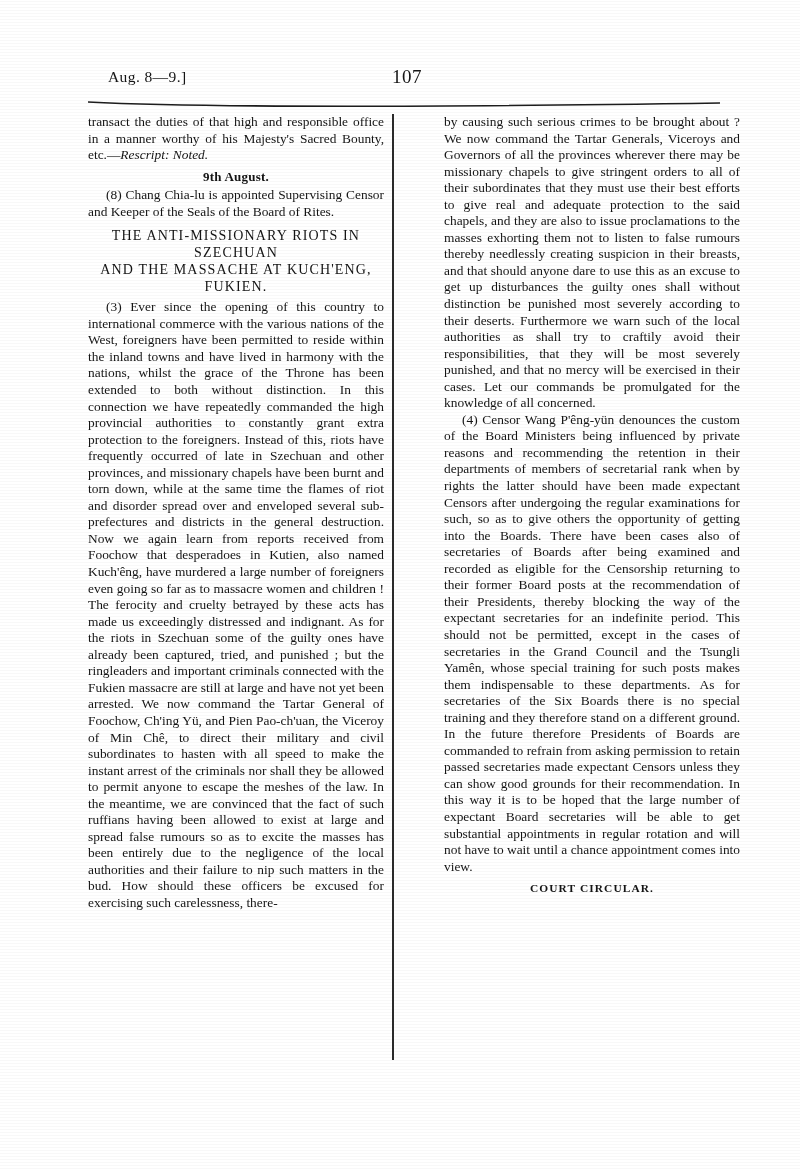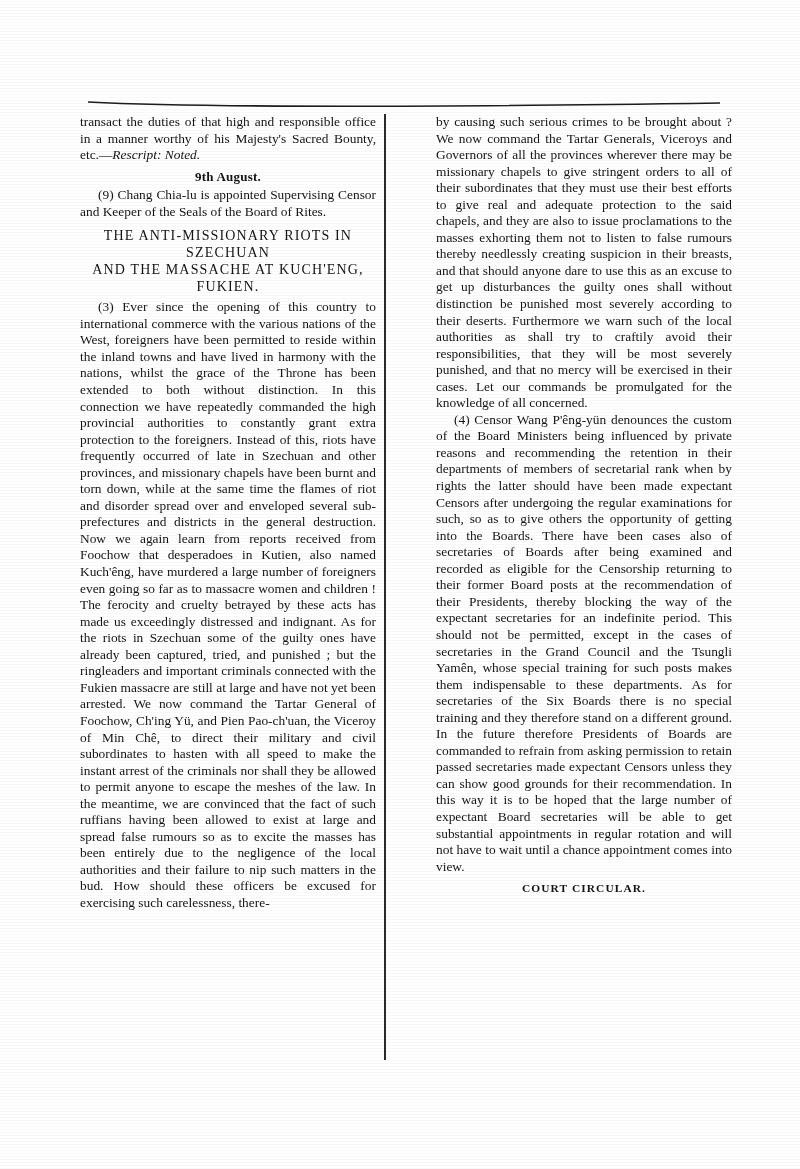--- a/index.html
+++ b/index.html
@@ -56,21 +56,21 @@
     width: 632px;
     height: 10px;
     overflow: hidden;
   }
   .head-rule svg { display: block; }
 
   
   .columns {
     position: absolute;
     top: 114px;
-    left: 80px;
+    left: 88px;
     width: 632px;
     height: 960px;
   }
 
   .col {
     position: absolute;
     top: 0;
     width: 296px;
     font-size: 13.4px;
     line-height: 16.55px;
@@ -137,40 +137,46 @@
       repeating-linear-gradient(0deg,
         rgba(0,0,0,0.9) 0px, rgba(0,0,0,0) 1px, rgba(0,0,0,0) 3px);
     mix-blend-mode: multiply;
   }
 </style>
 </head>
 <body>
 
 <div class="page">
 
+  <div class="running-head">
+    <div class="folio-date">
+      <span>Aug. 8—9.]</span>
+    </div>
+    <div class="folio-number">107</div>
+  </div>
 
   <div class="head-rule">
     <svg width="632" height="10" viewBox="0 0 632 10" aria-hidden="true">
       <path d="M0 2 C 120 8, 360 7, 632 3" stroke="#1c1c1c" stroke-width="1.6" fill="none"></path>
     </svg>
   </div>
 
   <div class="columns">
 
     <div class="col-rule"></div>
 
     <div class="col col-left">
 
       <p class="para cont"><span>transact the duties of that high and responsible office in a manner worthy of his Majesty's Sacred Bounty, etc.—</span><span class="italic">Rescript: Noted.</span></p>
 
       <div class="date-head">9th August.</div>
 
 
 
-      <p class="para">(9) Chang Chia-lu is appointed Supervising Censor and Keeper of the Seals of the Board of Rites.</p>
+      <p class="para">(8) Chang Chia-lu is appointed Supervising Censor and Keeper of the Seals of the Board of Rites.</p>
 
       <div class="title-caps">
         <span>The anti-missionary riots in Szechuan</span><br>
         <span>and the massache at Kuch'eng,</span><br>
         <span>Fukien.</span>
       </div>
 
       <p class="para">(3) Ever since the opening of this country to international commerce with the various nations of the West, foreigners have been permitted to reside within the inland towns and have lived in harmony with the nations, whilst the grace of the Throne has been extended to both without distinction. In this connection we have repeatedly commanded the high provincial authorities to constantly grant extra protection to the foreigners. Instead of this, riots have frequently occurred of late in Szechuan and other provinces, and missionary chapels have been burnt and torn down, while at the same time the flames of riot and disorder spread over and enveloped several sub-prefectures and districts in the general destruction. Now we again learn from reports received from Foochow that desperadoes in Kutien, also named Kuch'êng, have murdered a large number of foreigners even going so far as to massacre women and children ! The ferocity and cruelty betrayed by these acts has made us exceedingly distressed and indignant. As for the riots in Szechuan some of the guilty ones have already been captured, tried, and punished ; but the ringleaders and important criminals connected with the Fukien massacre are still at large and have not yet been arrested. We now command the Tartar General of Foochow, Ch'ing Yü, and Pien Pao-ch'uan, the Viceroy of Min Chê, to direct their military and civil subordinates to hasten with all speed to make the instant arrest of the criminals nor shall they be allowed to permit anyone to escape the meshes of the law. In the meantime, we are convinced that the fact of such ruffians having been allowed to exist at large and spread false rumours so as to excite the masses has been entirely due to the negligence of the local authorities and their failure to nip such matters in the bud. How should these officers be excused for exercising such carelessness, there-</p>
 
     </div>

